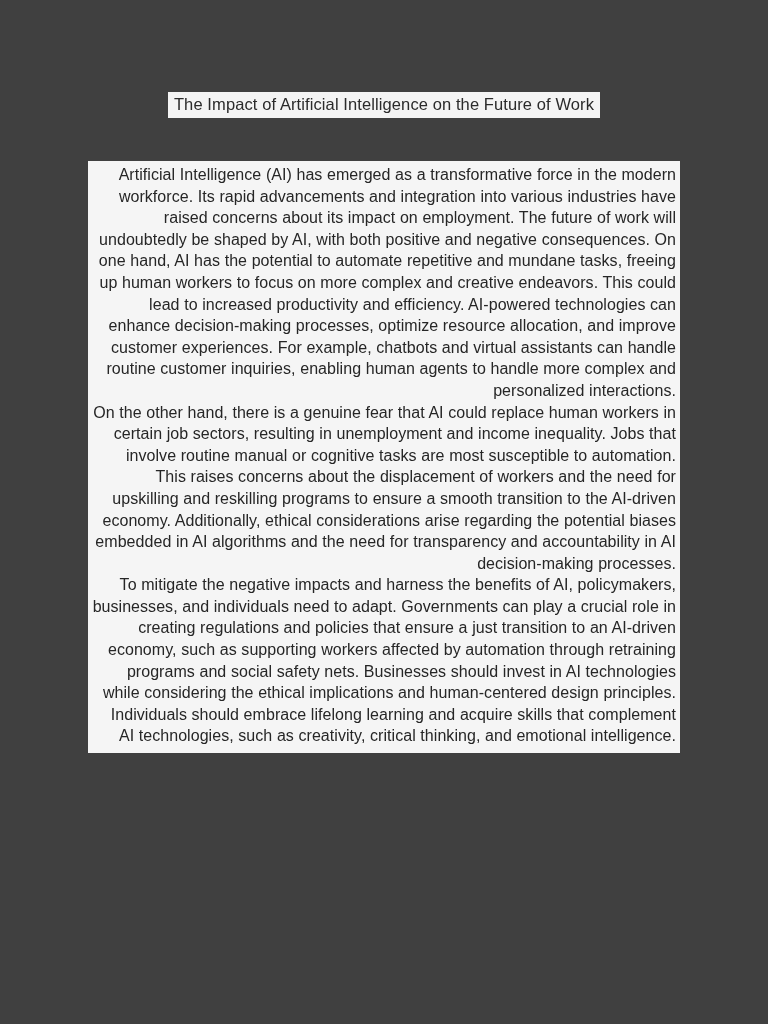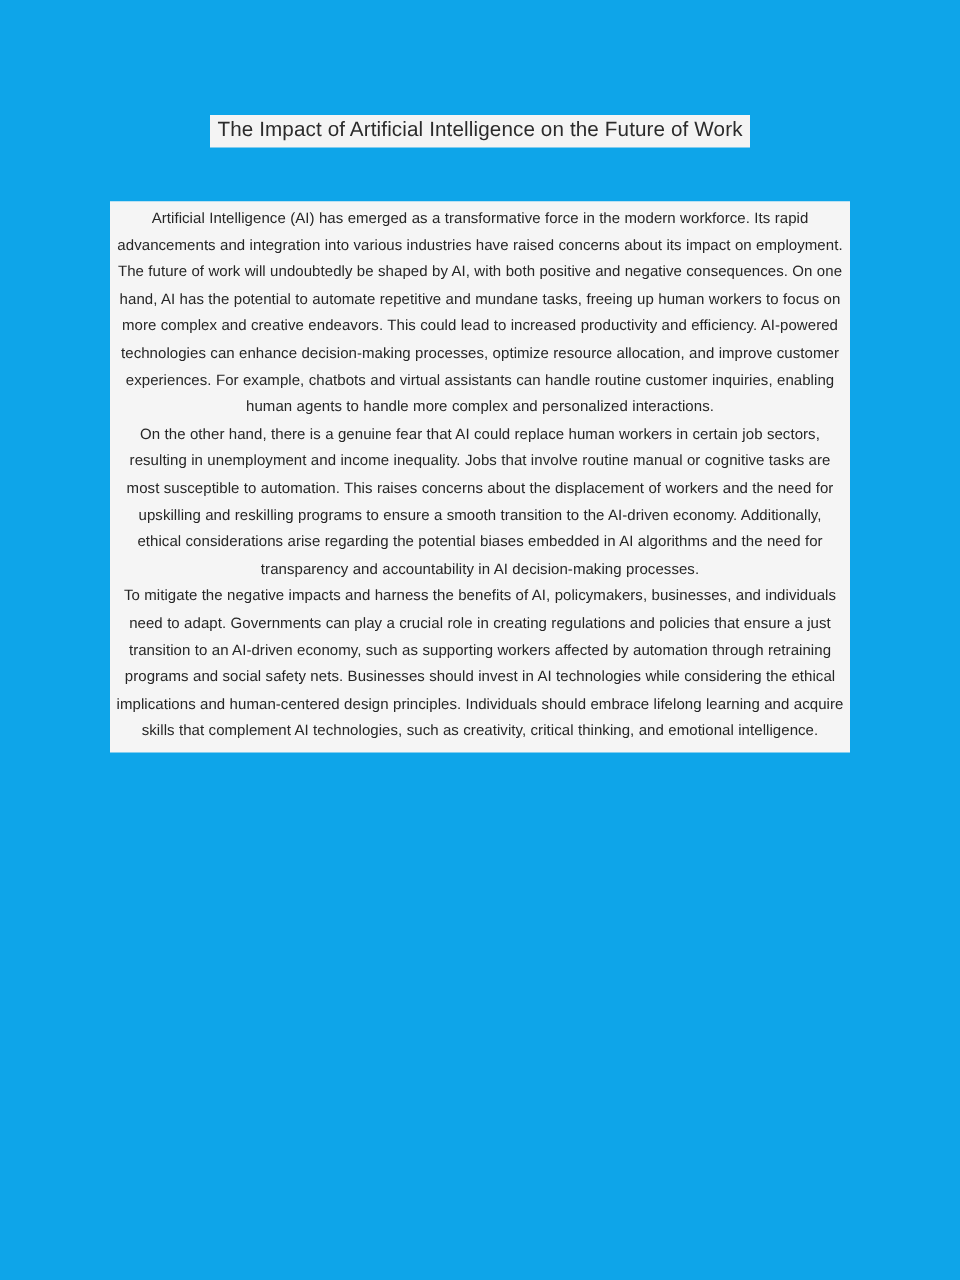--- a/index.html
+++ b/index.html
@@ -14,21 +14,21 @@
     overflow: hidden;
     position: relative;
   }
 
   .page {
     position: absolute;
     top: 0;
     left: 0;
     width: 768px;
     height: 1024px;
-    background: #0ea5e9;
+    background: #404040;
   }
 
   
   .title-row {
     position: absolute;
     top: 92px;
     left: 0;
     width: 768px;
     text-align: center;
   }
@@ -49,24 +49,24 @@
     top: 161px;
     left: 88px;
     width: 592px;
     background: #f5f5f5;
     padding: 3px 4px 6px 4px;
     box-sizing: border-box;
   }
   .para {
     margin: 0;
     color: #262626;
-    font-size: 12px;
+    font-size: 16px;
     line-height: 21.6px;
     letter-spacing: 0.05px;
-    text-align: center;
+    text-align: right;
     word-spacing: 0.1px;
   }
 </style>
 </head>
 <body>
 
 <div class="page">
 
   <div class="title-row">
     <span class="doc-title">The Impact of Artificial Intelligence on the Future of Work</span>

